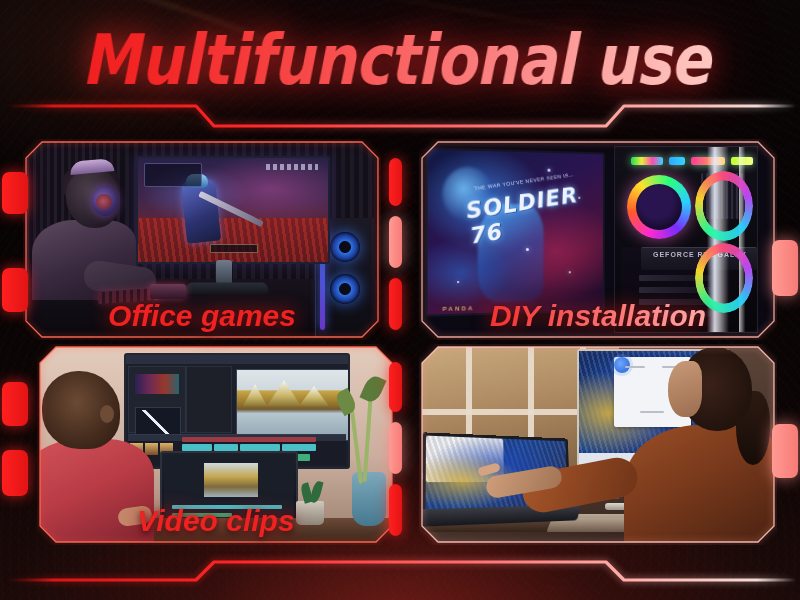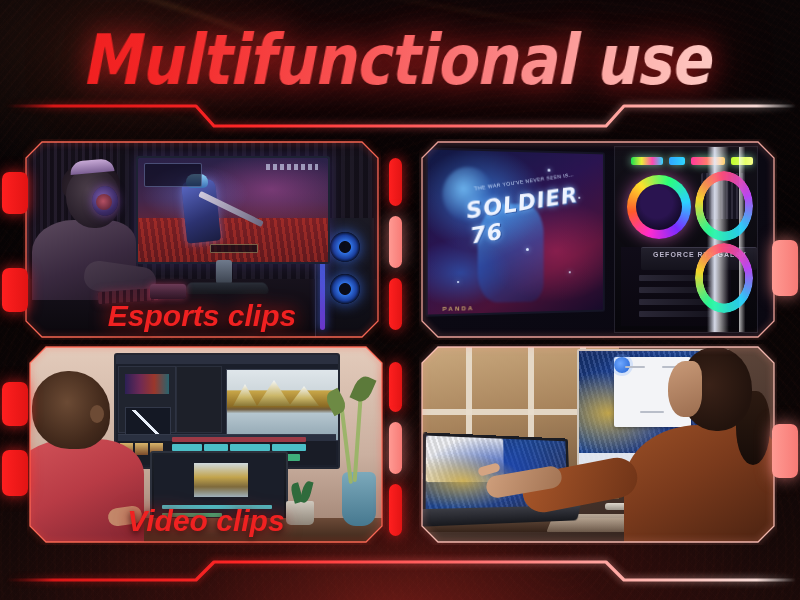--- a/index.html
+++ b/index.html
@@ -103,21 +103,21 @@
   }
 
   .panel {
     position: absolute;
     width: 352px;
     height: 195px;
     overflow: visible;
   }
   .p-tl { left: 0;     top: 0; }
   .p-tr { left: 396px; top: 0; }
-  .p-bl { left: 4px;     top: 205px; }
+  .p-bl { left: 14px;     top: 205px; }
   .p-br { left: 396px; top: 205px; }
 
   
   .panel-body {
     position: absolute;
     inset: 0;
     -webkit-clip-path: polygon(16px 0, calc(100% - 16px) 0, 100% 16px, 100% calc(100% - 16px), calc(100% - 16px) 100%, 16px 100%, 0 calc(100% - 16px), 0 16px);
     clip-path: polygon(16px 0, calc(100% - 16px) 0, 100% 16px, 100% calc(100% - 16px), calc(100% - 16px) 100%, 16px 100%, 0 calc(100% - 16px), 0 16px);
     background: #0a0710;
     overflow: hidden;
@@ -831,21 +831,21 @@
           <div class="layer hset-cup2"></div>
           <div class="layer arm"></div>
           <div class="layer kbd"></div>
           <div class="layer gadget"></div>
         </div>
       </div>
       <svg class="panel-outline" viewBox="0 0 358 201" preserveAspectRatio="none">
         <path d="M19,3 L339,3 L355,19 L355,182 L339,198 L19,198 L3,182 L3,19 Z" fill="none" stroke="#ff4a3a" stroke-width="4" opacity="0.25" filter="blur(3px)"></path>
         <path d="M19,3 L339,3 L355,19 L355,182 L339,198 L19,198 L3,182 L3,19 Z" fill="none" stroke="#ff6a56" stroke-width="1.3" opacity="0.95"></path>
       </svg>
-      <div class="caption cap-solid">Esports clips</div>
+      <div class="caption cap-solid">Office games</div>
     </div>
 
     <div class="panel p-tr">
       <div class="panel-body">
         <div class="scene s2">
           <div class="layer mon">
             <div class="art"></div>
             <div class="layer fig2"></div>
             <div class="layer fig"></div>
             <div class="layer s76-sub">THE WAR YOU'VE NEVER SEEN IS…</div>
@@ -876,20 +876,21 @@
             <div class="layer glass2"></div>
             <div class="layer arc arc1"></div>
             <div class="layer arc arc2"></div>
           </div>
         </div>
       </div>
       <svg class="panel-outline" viewBox="0 0 358 201" preserveAspectRatio="none">
         <path d="M19,3 L339,3 L355,19 L355,182 L339,198 L19,198 L3,182 L3,19 Z" fill="none" stroke="#ff8f85" stroke-width="4" opacity="0.25" filter="blur(3px)"></path>
         <path d="M19,3 L339,3 L355,19 L355,182 L339,198 L19,198 L3,182 L3,19 Z" fill="none" stroke="#ffb0a6" stroke-width="1.3" opacity="0.9"></path>
       </svg>
+      <div class="caption cap-grad">DIY installation</div>
     </div>
 
     <div class="panel p-bl">
       <div class="panel-body">
         <div class="scene s3">
           <div class="layer wall"></div>
 
           <div class="layer uw">
             <div class="app"></div>
             <div class="layer apptop"></div>

